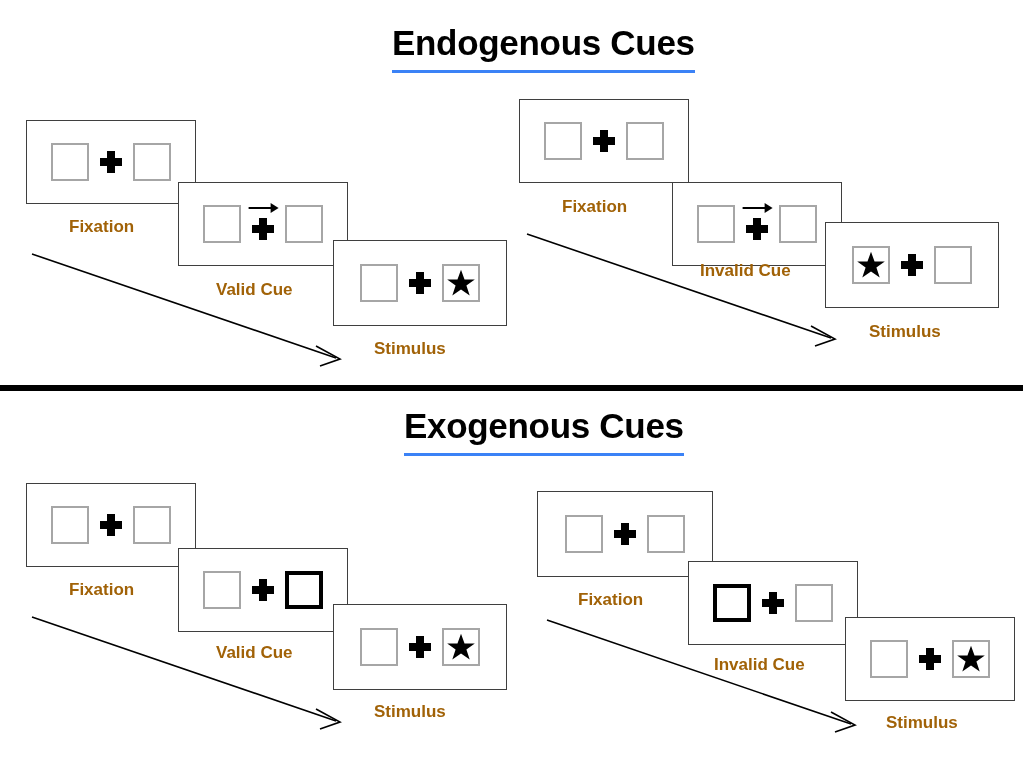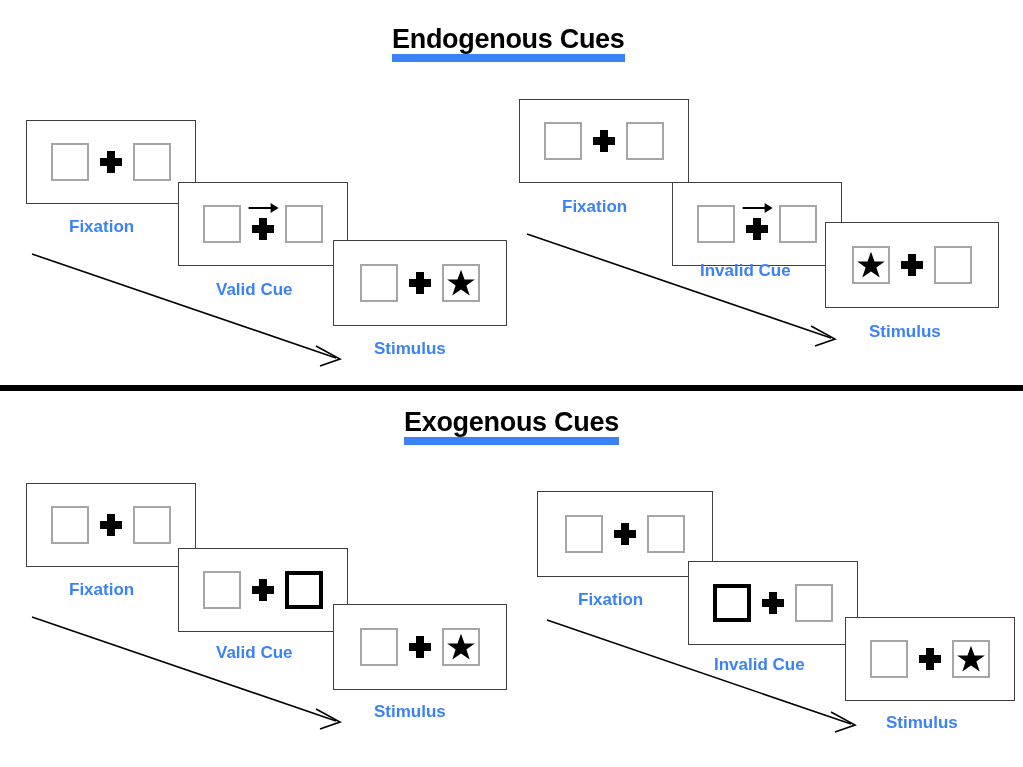--- a/index.html
+++ b/index.html
@@ -16,27 +16,27 @@
     position: relative;
     width: 1023px;
     height: 767px;
     background: #ffffff;
     overflow: hidden;
   }
 
   
   .section-title {
     position: absolute;
-    font-size: 27px;
+    font-size: 35px;
     font-weight: bold;
     letter-spacing: -0.3px;
     color: #000000;
     white-space: nowrap;
-    border-bottom: 8px solid #3b82f6;
-    padding-bottom: 1px;
+    border-bottom: 3px solid #3b82f6;
+    padding-bottom: 8px;
     line-height: 1.05;
   }
 
   
   .divider {
     position: absolute;
     left: 0;
     width: 1023px;
     height: 6px;
     background: #000000;
@@ -147,21 +147,21 @@
     width: 30px;
     height: 30px;
     display: block;
   }
 
   
   .caption {
     position: absolute;
     font-size: 17px;
     font-weight: bold;
-    color: #3b82f6;
+    color: #a16207;
     white-space: nowrap;
     line-height: 1;
   }
 
   
   .flow-arrow {
     position: absolute;
     pointer-events: none;
   }
 </style>

